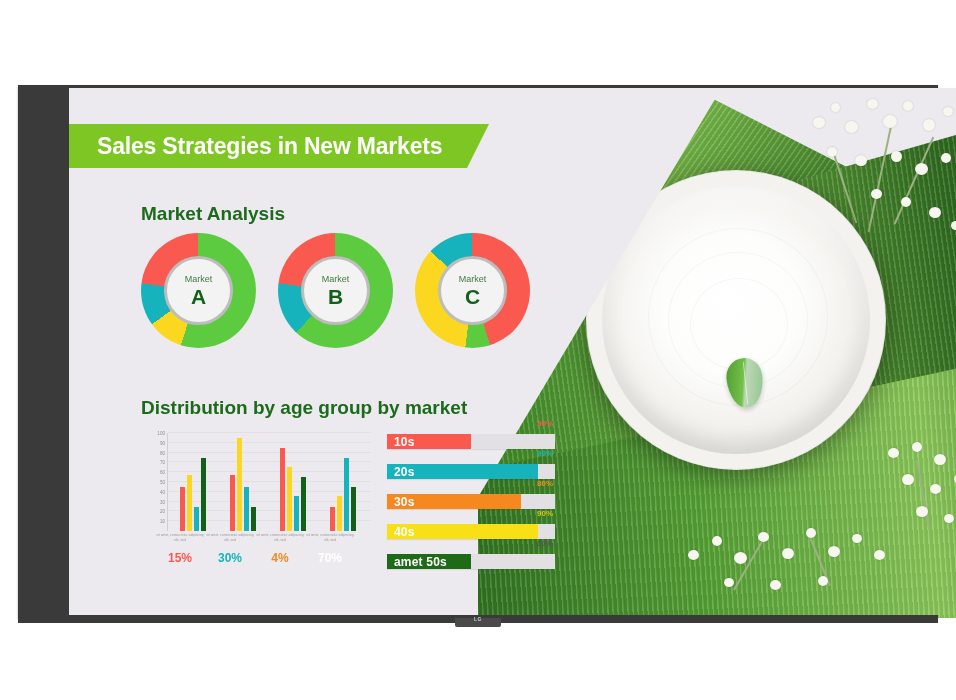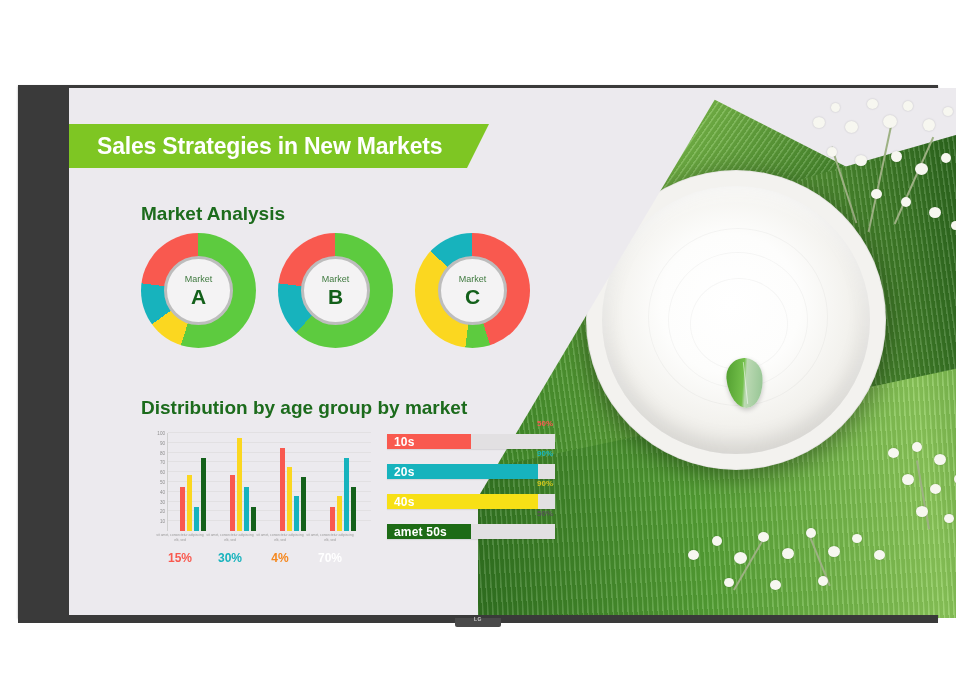--- a/index.html
+++ b/index.html
@@ -485,20 +485,28 @@
           </div>
           <div class="hbar-row">
             <div class="hbar-pct" style="color: rgb(23, 179, 189);">90%</div>
             <div class="hbar-track">
               <div class="hbar-fill" style="width: 90%; background: rgb(23, 179, 189);">
                 <span class="hbar-label">20s</span>
               </div>
             </div>
           </div>
           <div class="hbar-row">
+            <div class="hbar-pct" style="color: rgb(245, 136, 31);">80%</div>
+            <div class="hbar-track">
+              <div class="hbar-fill" style="width: 80%; background: rgb(245, 136, 31);">
+                <span class="hbar-label">30s</span>
+              </div>
+            </div>
+          </div>
+          <div class="hbar-row">
             <div class="hbar-pct" style="color: rgb(207, 196, 27);">90%</div>
             <div class="hbar-track">
               <div class="hbar-fill" style="width: 90%; background: rgb(247, 224, 22);">
                 <span class="hbar-label">40s</span>
               </div>
             </div>
           </div>
           <div class="hbar-row">
             <div class="hbar-pct" style="color: rgb(85, 85, 85);">50%</div>
             <div class="hbar-track">

